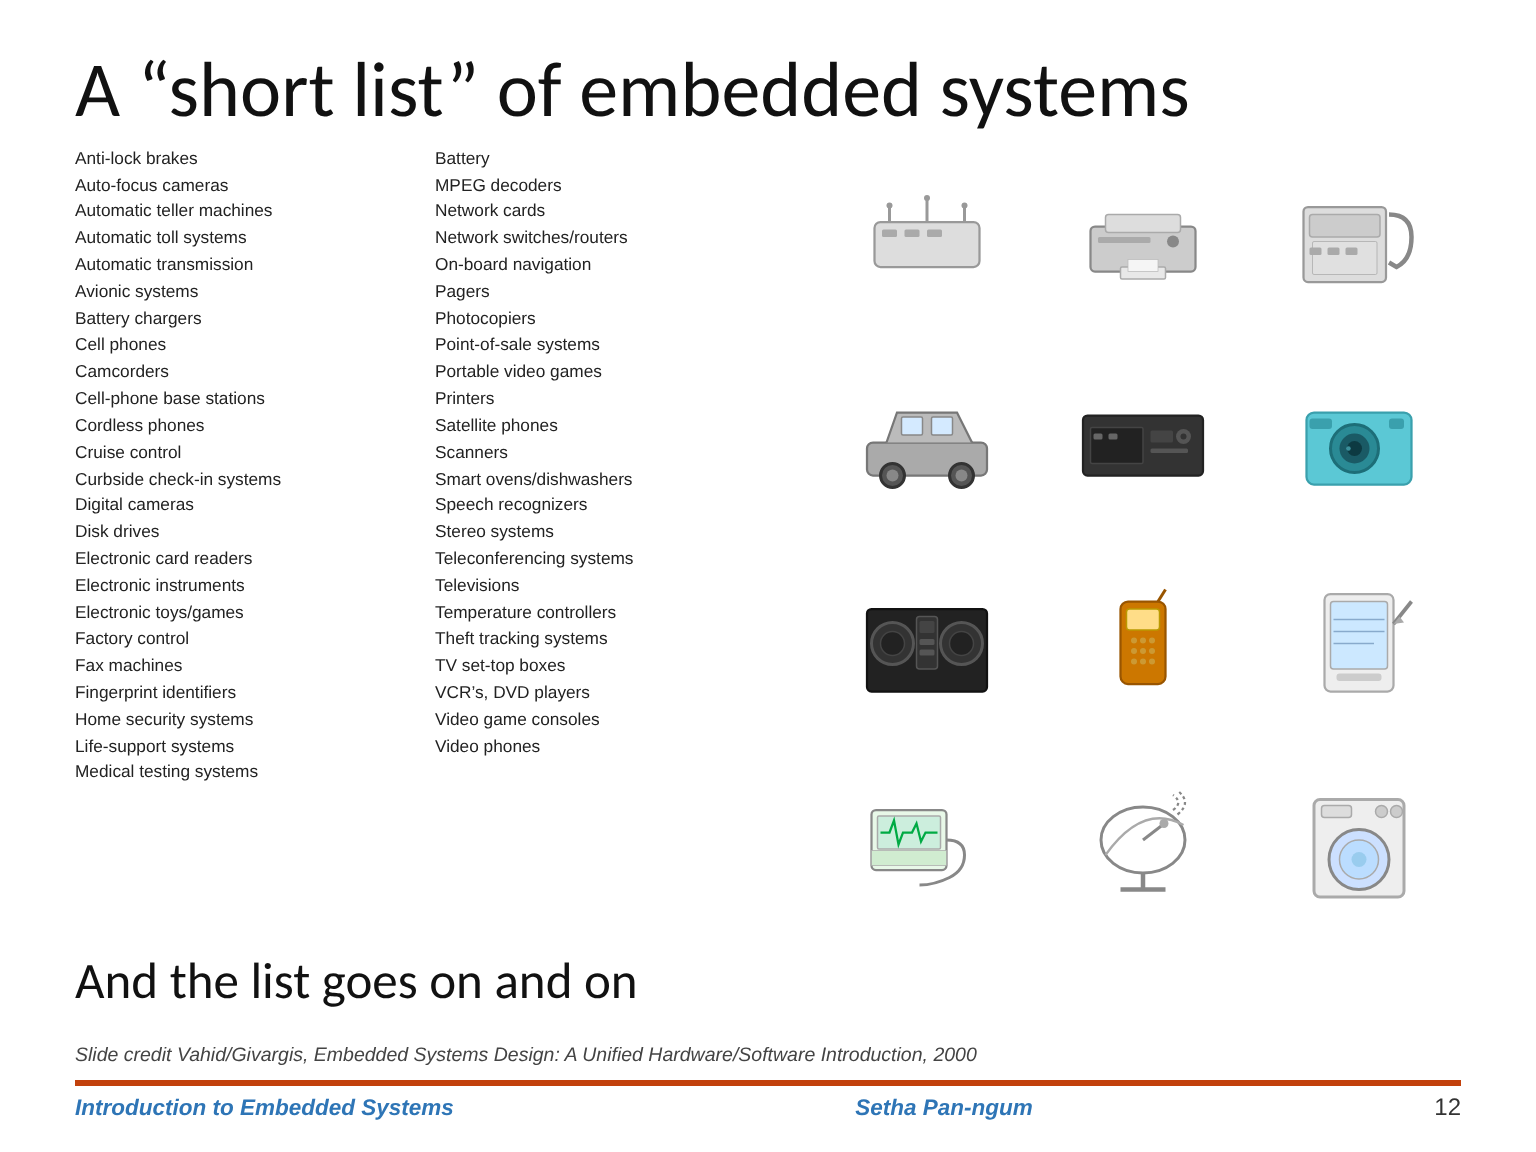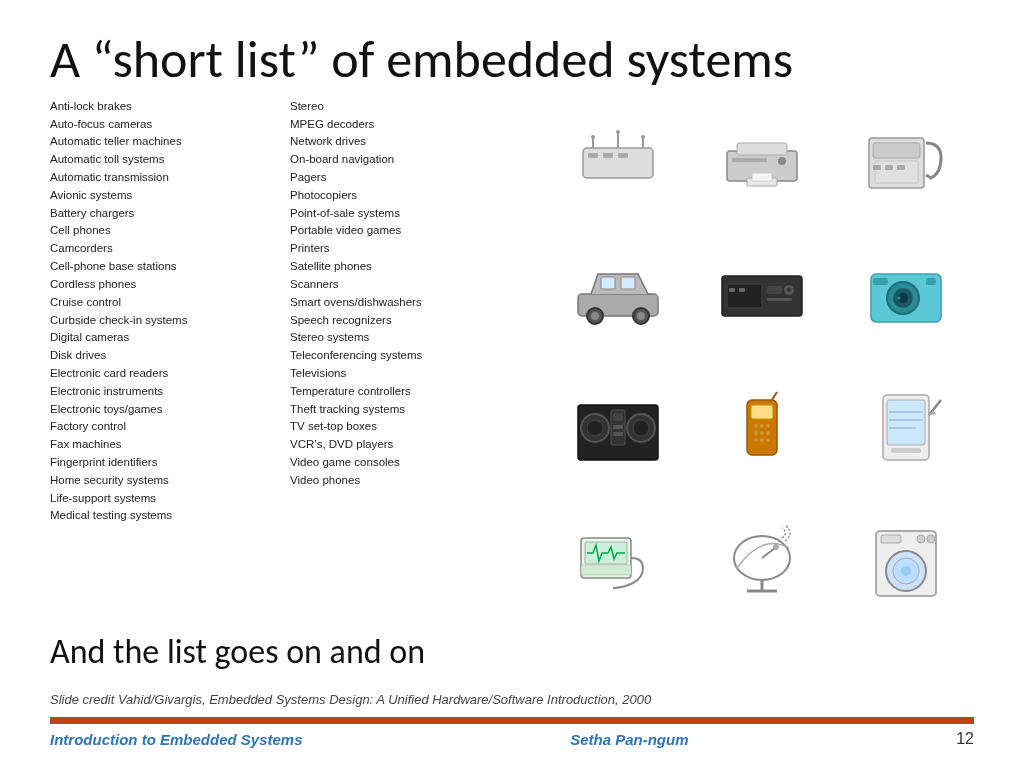--- a/index.html
+++ b/index.html
@@ -86,22 +86,22 @@
     }
     .credit {
       font-size: 13px;
       color: #444;
       font-style: italic;
       margin-bottom: 10px;
     }
     .footer {
       display: flex;
       justify-content: space-between;
-      align-items: flex-end;
-      border-top: 7px solid #c2410c;
+      align-items: flex-start;
+      border-top: 4px solid #c2410c;
       padding-top: 6px;
       margin-top: 4px;
     }
     .footer-left {
       font-size: 15px;
       font-style: italic;
       font-weight: bold;
       color: #2e75b6;
     }
     .footer-right {
@@ -148,23 +148,24 @@
             <li>Factory control</li>
             <li>Fax machines</li>
             <li>Fingerprint identifiers</li>
             <li>Home security systems</li>
             <li>Life-support systems</li>
             <li>Medical testing systems</li>
           </ul>
       </div>
       <div class="list-col">
         <ul id="col2-list">
-            <li>Stereo</li>
+            <li>Battery</li>
             <li>MPEG decoders</li>
-            <li>Network drives</li>
+            <li>Network cards</li>
+            <li>Network switches/routers</li>
             <li>On-board navigation</li>
             <li>Pagers</li>
             <li>Photocopiers</li>
             <li>Point-of-sale systems</li>
             <li>Portable video games</li>
             <li>Printers</li>
             <li>Satellite phones</li>
             <li>Scanners</li>
             <li>Smart ovens/dishwashers</li>
             <li>Speech recognizers</li>

